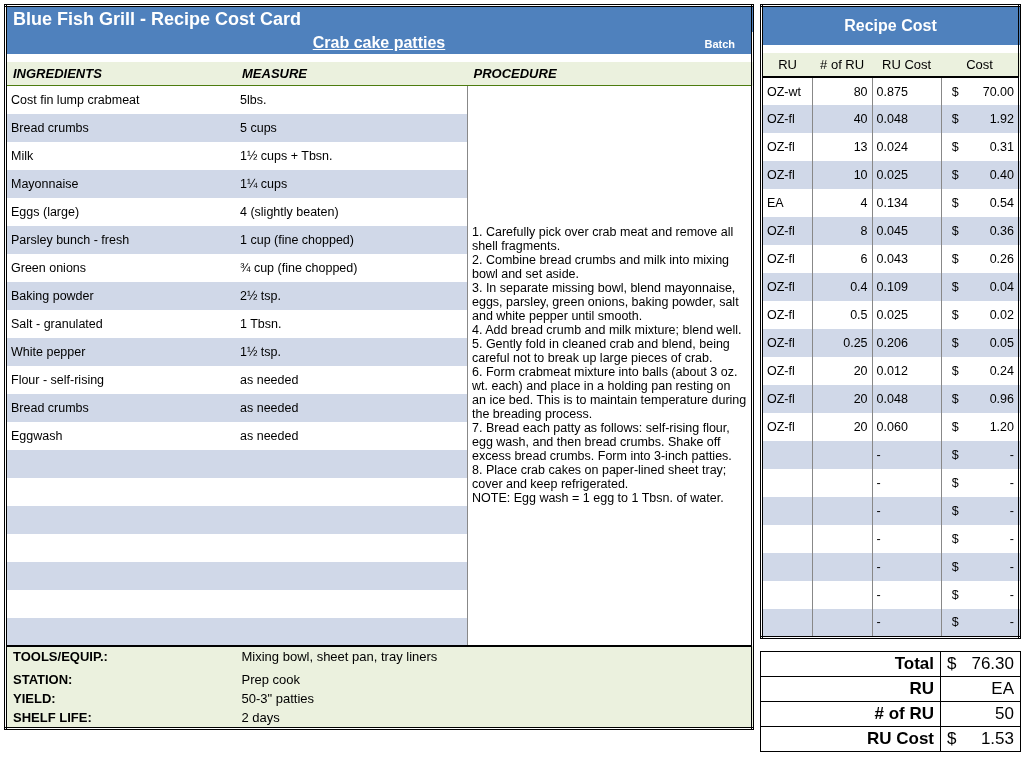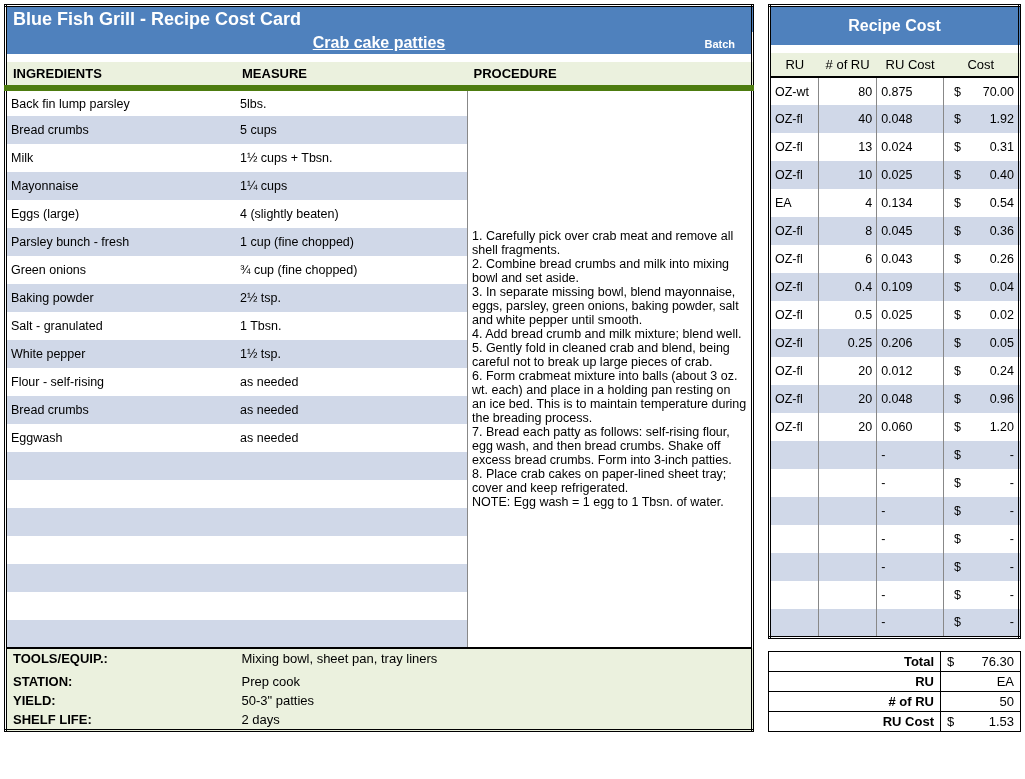--- a/index.html
+++ b/index.html
@@ -7,21 +7,21 @@
     margin: 0;
     padding: 4px;
     font-family: Arial, Helvetica, sans-serif;
     font-size: 13px;
     color: #000;
     background: #fff;
     width: 1025px;
   }
   .wrap {
     display: flex;
-    gap: 14px;
+    gap: 6px;
   }
   .left-panel {
     flex: 0 0 750px;
   }
   .right-panel {
     flex: 1 1 auto;
   }
   table {
     border-collapse: collapse;
     width: 100%;
@@ -54,21 +54,22 @@
     bottom: 4px;
     font-size: 11px;
     font-weight: bold;
     text-decoration: none;
   }
   .blank-row td { height: 8px; }
   .hdr-row td {
     background: #ebf1de;
     font-weight: bold;
     padding: 4px 6px;
-    border-bottom: 6px solid #4d7c0f;
+    border-bottom: 1px solid #4d7c0f;
+    font-style: italic;
   }
   .ing-table td {
     padding: 3px 6px;
     height: 28px;
     font-size: 13px;
     vertical-align: middle;
   }
   .ing-col { width: 230px; border-right: 1px solid #fff0; }
   .mea-col { width: 232px; }
   .proc-col { border-left: 1px solid #000; padding: 2px 6px; font-size: 12.5px; vertical-align: top; }
@@ -109,21 +110,21 @@
   .rp-row td:first-child { border-left: none; }
   .rp-ru { width: 44px; text-align: left; padding-left:4px;}
   .rp-num { width: 52px; text-align: right; padding-right:4px;}
   .rp-rucost { width: 60px; text-align: left; padding-right:4px;}
   .rp-cost { width: 68px; text-align: right; padding-right:8px; }
   .rp-cost .dol { float:left; padding-left:6px; }
   .summary-table { width: 100%; margin-top: 12px; border-collapse: collapse; }
   .summary-table td {
     border: 1px solid #000;
     padding: 2px 6px;
-    font-size: 13px;
+    font-size: 17px;
   }
   .summary-table .slbl { text-align: right; font-weight: bold; }
   .summary-table .sval { text-align: right; width: 80px; }
   .summary-table .sval .dol { float:left; }
 </style>
 </head>
 <body>
 
 <div class="wrap">
 
@@ -143,21 +144,21 @@
             <td colspan="3"></td>
           </tr>
       <tr class="hdr-row">
         <td class="ing-col">INGREDIENTS</td>
         <td class="mea-col">MEASURE</td>
         <td>PROCEDURE</td>
       </tr>
       </tbody>
         <tbody class="ing-table" id="ing-body">
           <tr class="rp-row stripe-odd">
-            <td class="ing-col">Back fin lump parsley</td>
+            <td class="ing-col">Cost fin lump crabmeat</td>
             <td class="mea-col">5lbs.</td>
             <td class="proc-col" rowspan="20" style="white-space: pre-line; background: rgb(255, 255, 255);">1. Carefully pick over crab meat and remove all shell fragments.
 2. Combine bread crumbs and milk into mixing bowl and set aside.
 3. In separate missing bowl, blend mayonnaise, eggs, parsley, green onions, baking powder, salt and white pepper until smooth.
 4. Add bread crumb and milk mixture; blend well.
 5. Gently fold in cleaned crab and blend, being careful not to break up large pieces of crab.
 6. Form crabmeat mixture into balls (about 3 oz. wt. each) and place in a holding pan resting on an ice bed. This is to maintain temperature during the breading process.
 7. Bread each patty as follows: self-rising flour, egg wash, and then bread crumbs. Shake off excess bread crumbs. Form into 3-inch patties.
 8. Place crab cakes on paper-lined sheet tray; cover and keep refrigerated.
 NOTE: Egg wash = 1 egg to 1 Tbsn. of water.</td>

